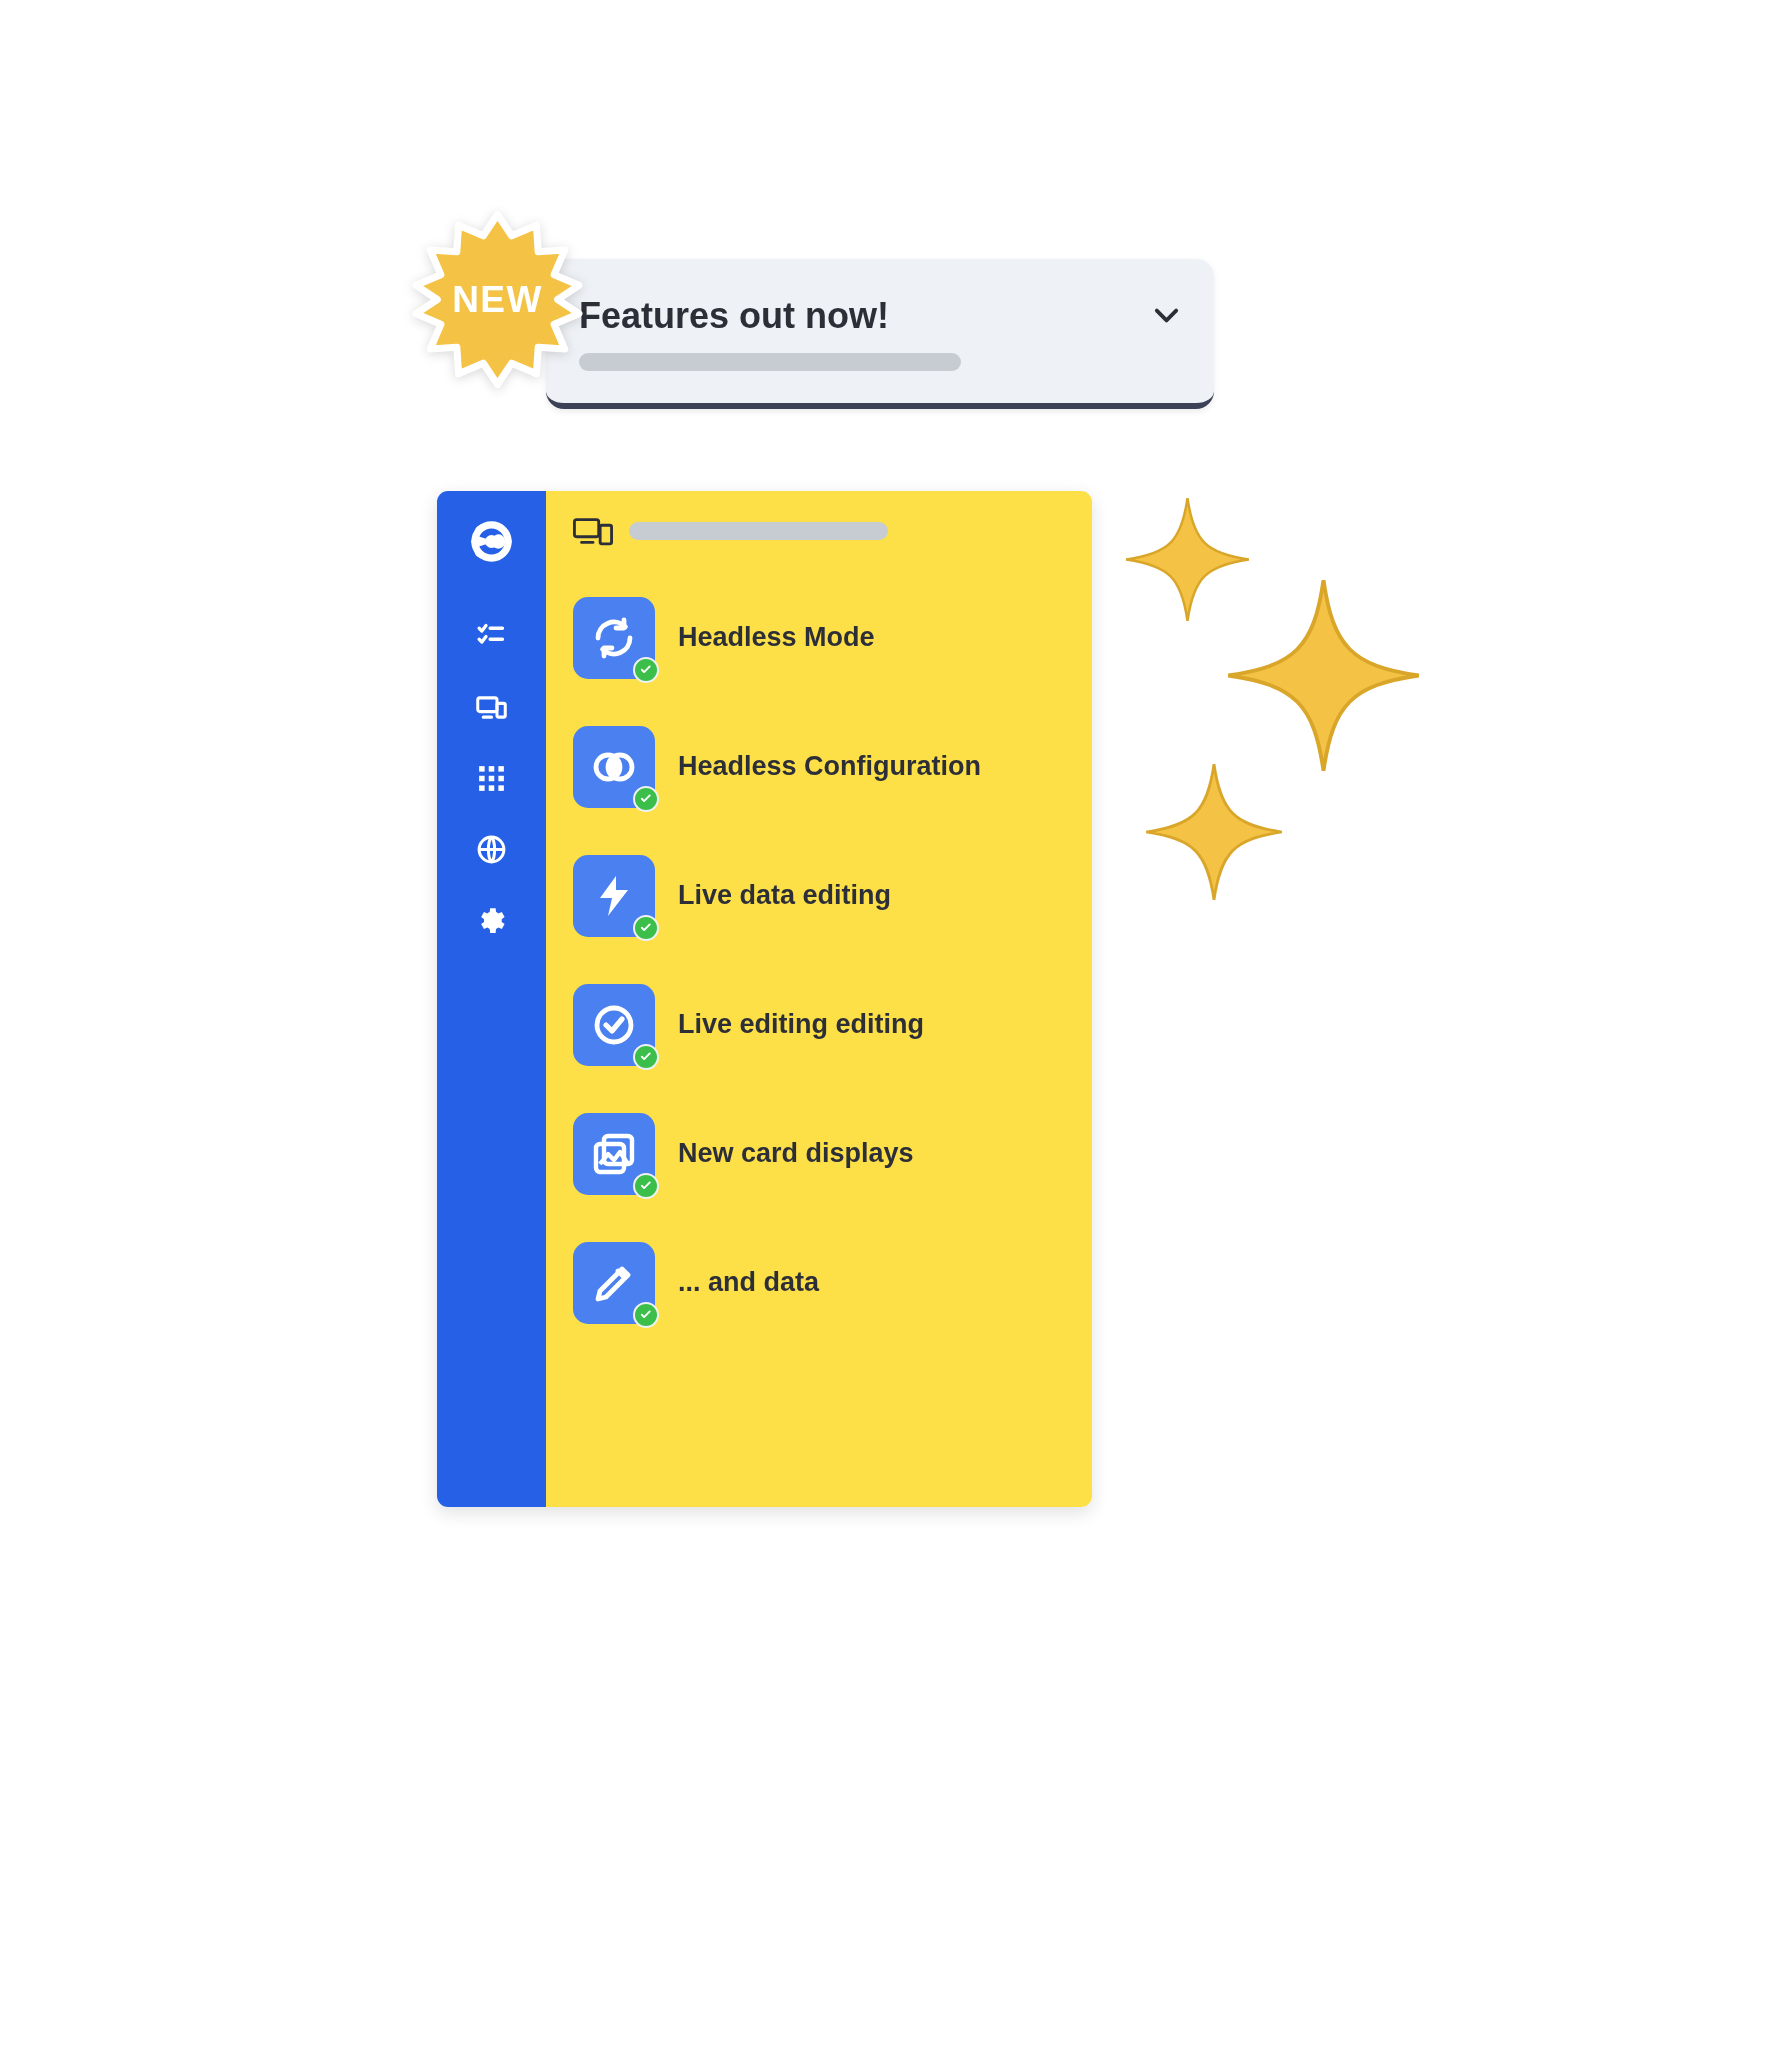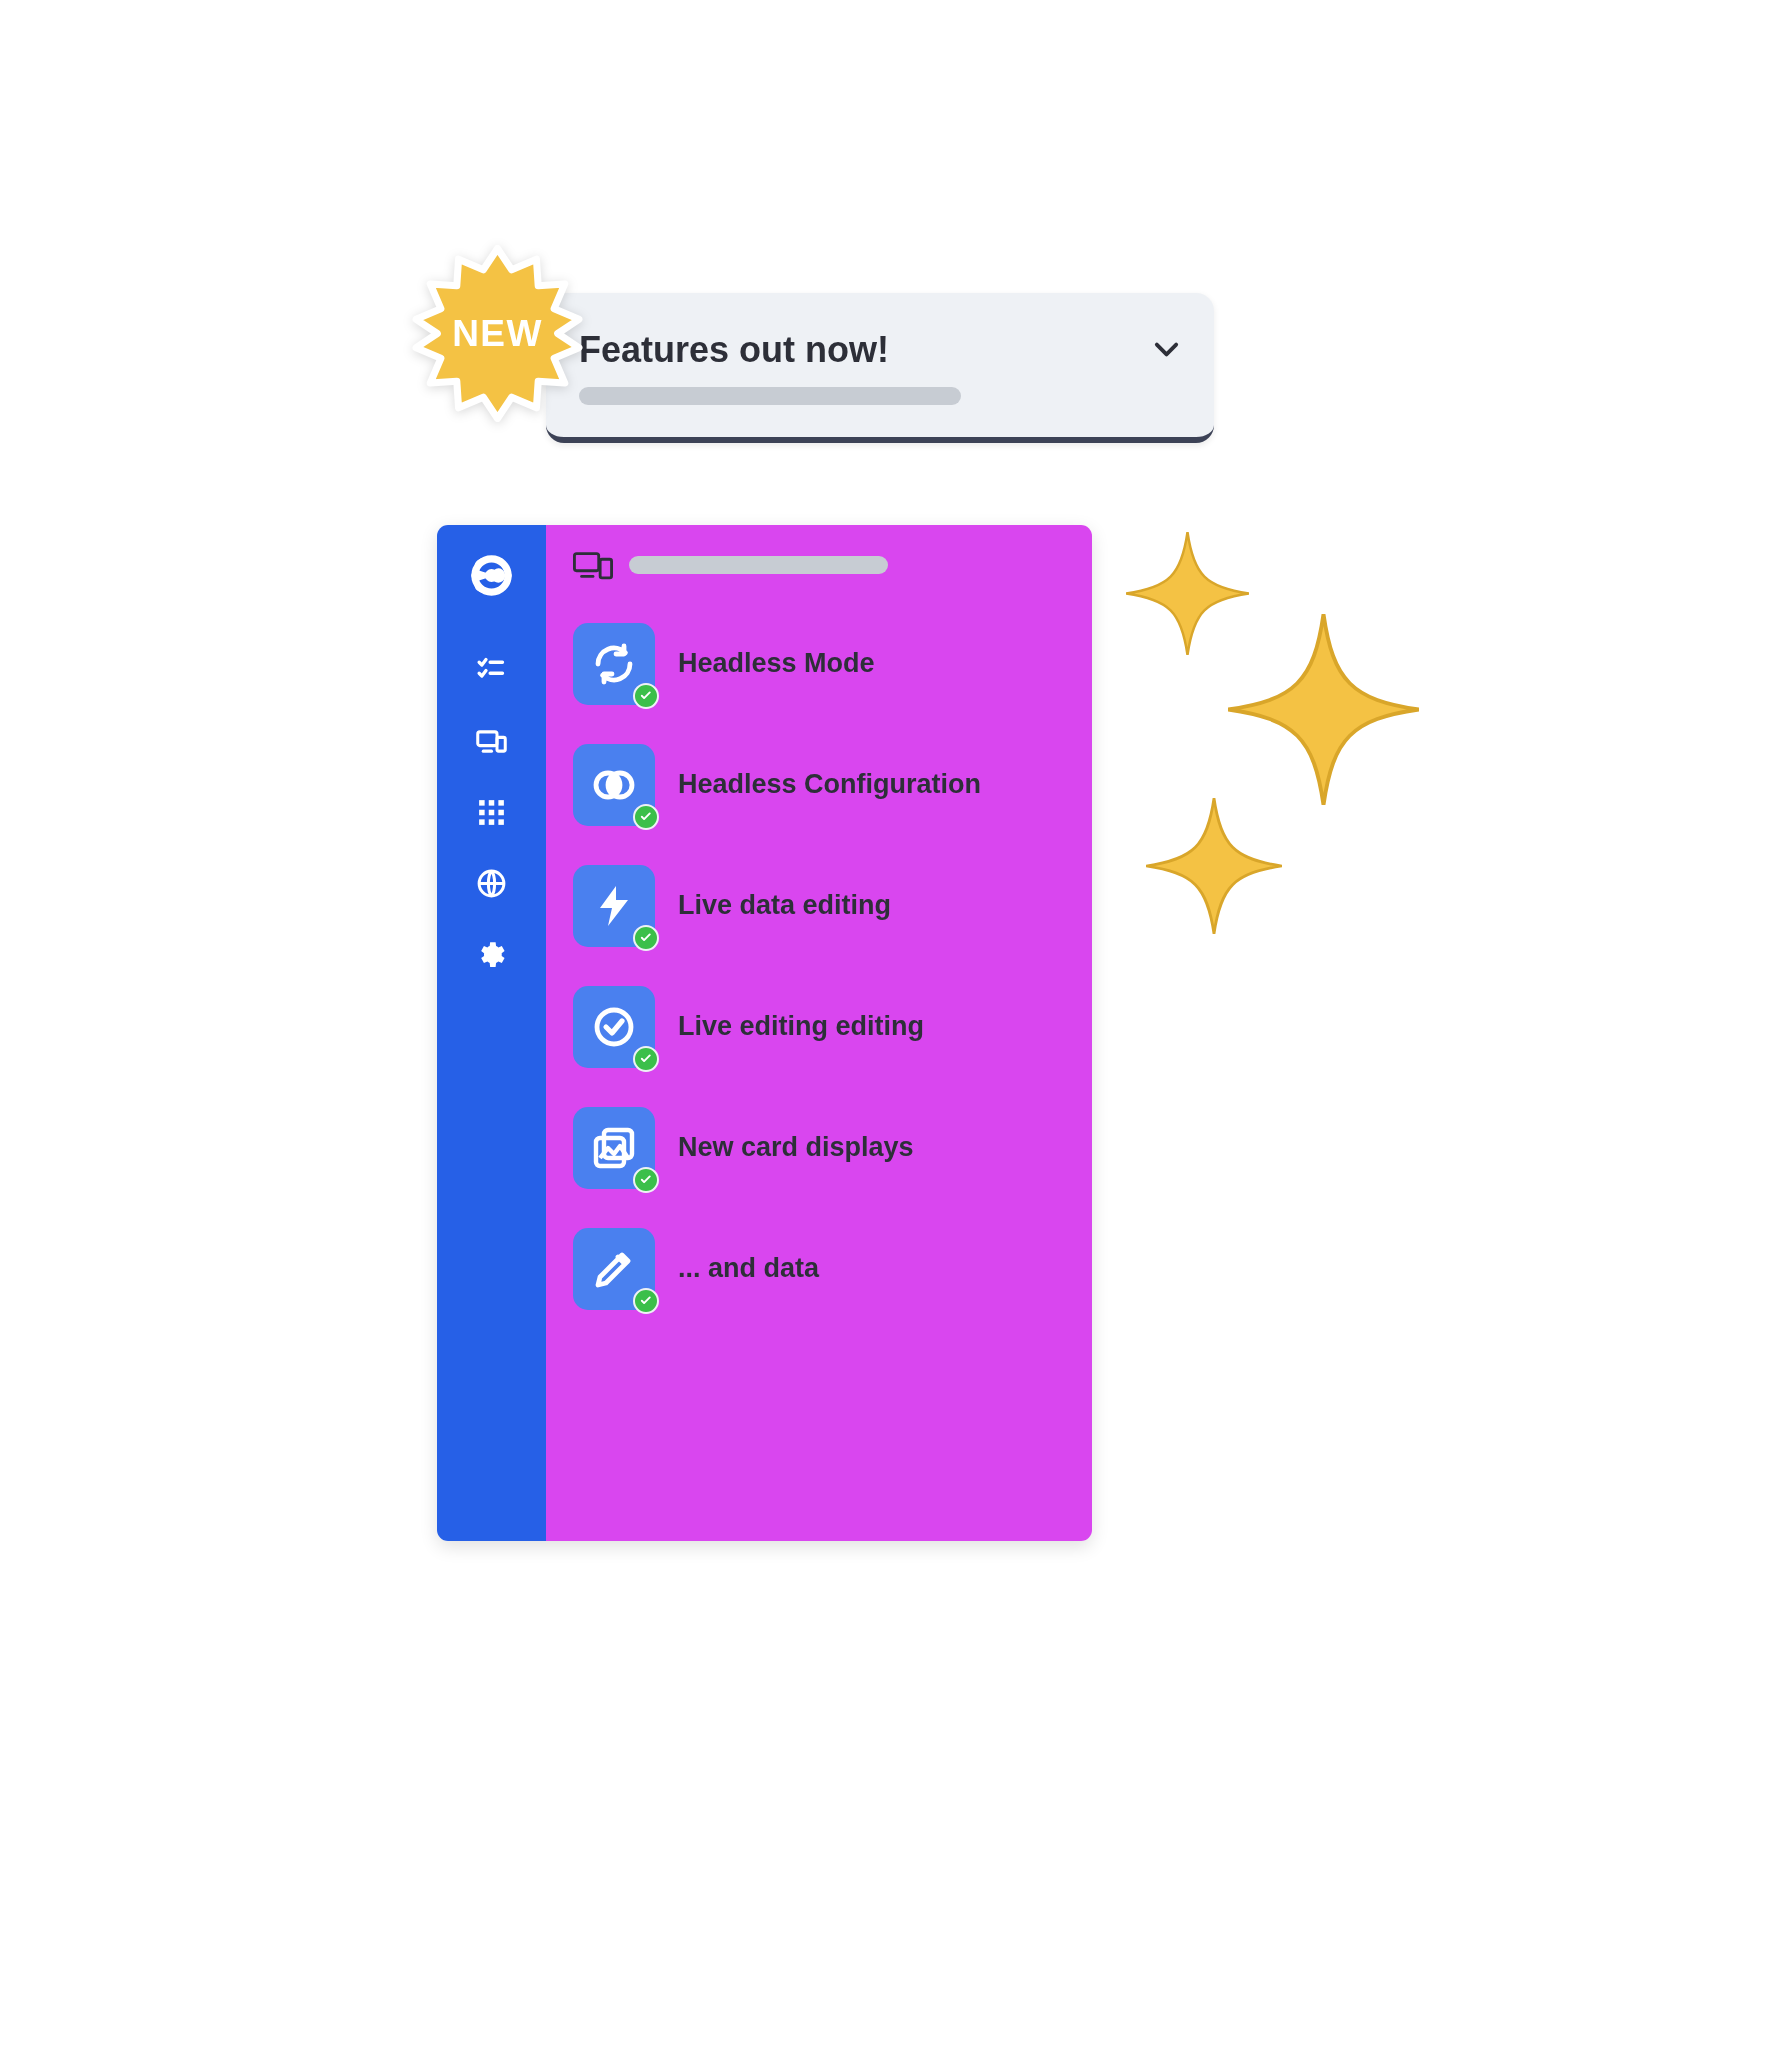--- a/index.html
+++ b/index.html
@@ -6,21 +6,20 @@
   html, body {
     width: 1776px;
     height: 2066px;
     background: transparent;
     font-family: "Segoe UI", -apple-system, BlinkMacSystemFont, sans-serif;
     position: relative;
   }
   .stage {
     position: absolute;
     inset: 0;
-    margin-top: 34px;
   }
 
   
   .new-badge {
     position: absolute;
     top: 211px;
     left: 409px;
     width: 177px;
     height: 177px;
     display: flex;
@@ -111,25 +110,25 @@
     height: 42px;
     display: flex;
     align-items: center;
     justify-content: center;
     color: #fff;
   }
   .sidebar-item svg { width: 33px; height: 33px; }
 
   .content {
     flex: 1;
-    background: #d946ef;
+    background: #fde047;
     padding: 24.6px 27px 33px 27px;
     display: flex;
     flex-direction: column;
-    gap: 20px;
+    gap: 28px;
   }
   .content-header {
     display: flex;
     align-items: center;
     gap: 16.4px;
     margin-bottom: 13.6px;
   }
   .content-header-icon {
     width: 40px; height: 30px; color:#2d2f38;
   }

